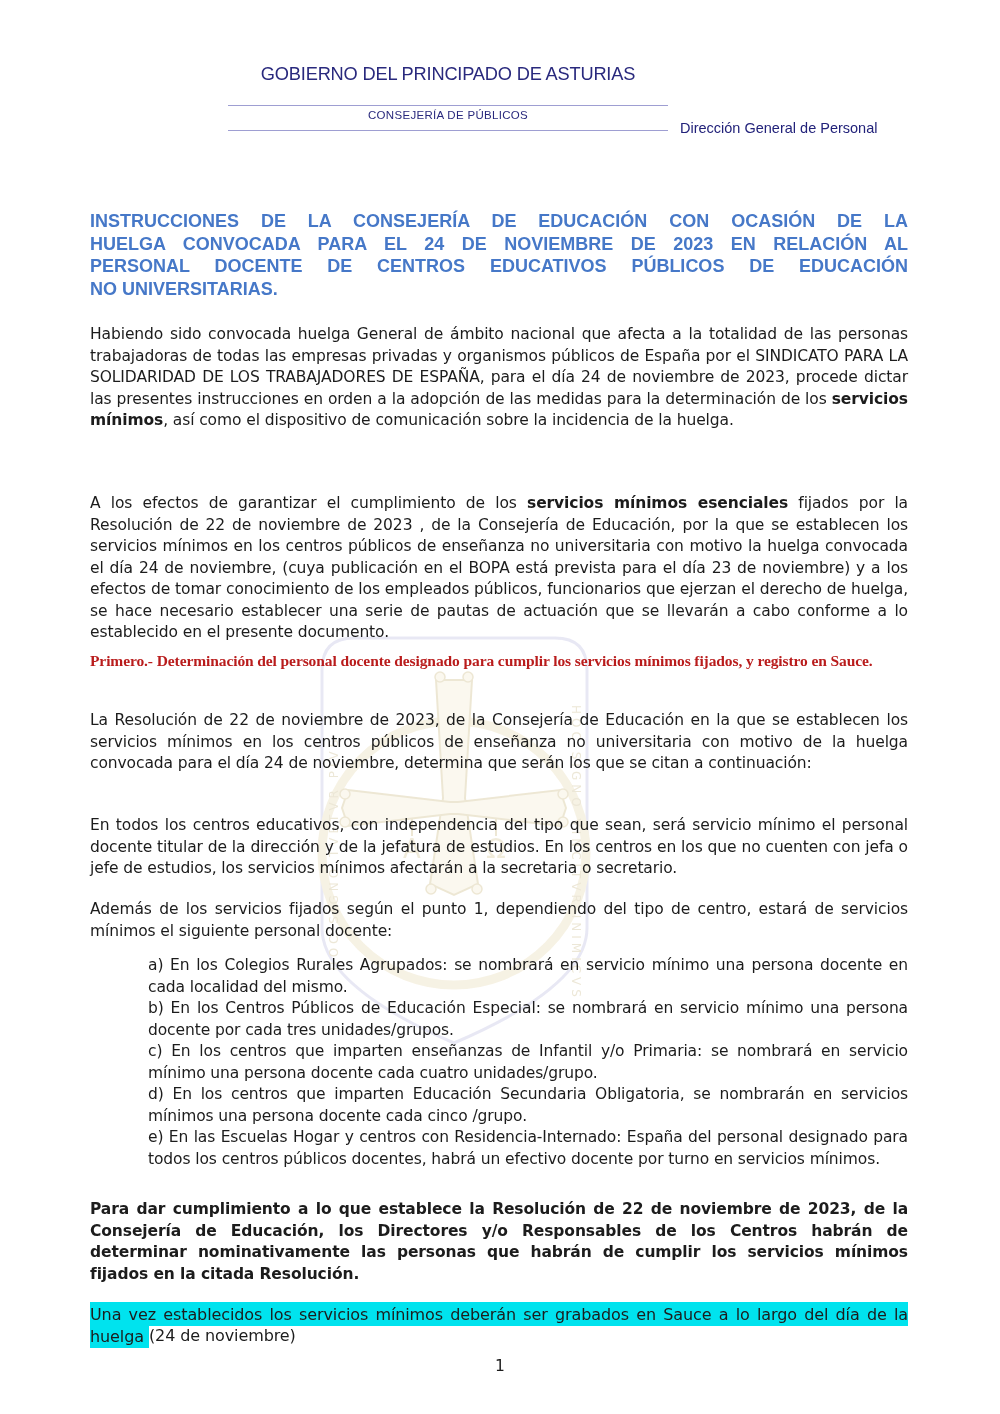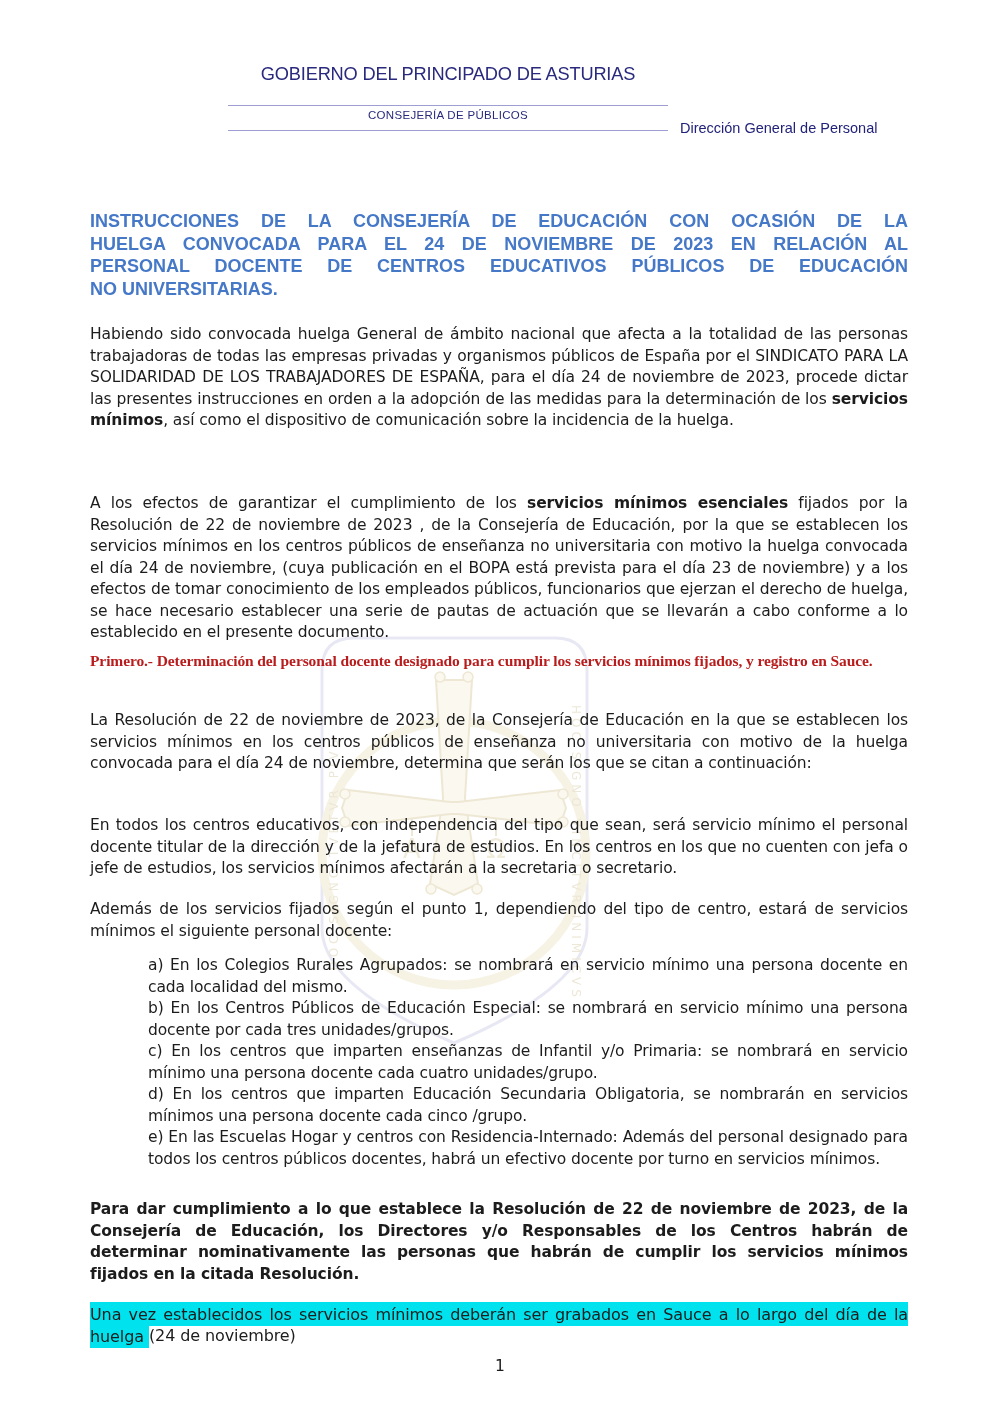--- a/index.html
+++ b/index.html
@@ -108,21 +108,21 @@
 
   <div class="blk p4">En todos los centros educativos, con independencia del tipo que sean, será servicio mínimo el personal docente titular de la dirección y de la jefatura de estudios. En los centros en los que no cuenten con jefa o jefe de estudios, los servicios mínimos afectarán a la secretaria o secretario.</div>
 
   <div class="blk p5">Además de los servicios fijados según el punto 1, dependiendo del tipo de centro, estará de servicios mínimos el siguiente personal docente:</div>
 
   <div class="blk list">
     <div class="item">a) En los Colegios Rurales Agrupados: se nombrará en servicio mínimo una persona docente en cada localidad del mismo.</div>
     <div class="item">b) En los Centros Públicos de Educación Especial: se nombrará en servicio mínimo una persona docente por cada tres unidades/grupos.</div>
     <div class="item">c) En los centros que imparten enseñanzas de Infantil y/o Primaria: se nombrará en servicio mínimo una persona docente cada cuatro unidades/grupo.</div>
     <div class="item">d) En los centros que imparten Educación Secundaria Obligatoria, se nombrarán en servicios mínimos una persona docente cada cinco /grupo.</div>
-    <div class="item">e) En las Escuelas Hogar y centros con Residencia-Internado: Además del personal designado para todos los centros públicos docentes, habrá un efectivo docente por turno en servicios mínimos.</div>
+    <div class="item">e) En las Escuelas Hogar y centros con Residencia-Internado: España del personal designado para todos los centros públicos docentes, habrá un efectivo docente por turno en servicios mínimos.</div>
   </div>
 
   <div class="blk p6">Para dar cumplimiento a lo que establece la Resolución de 22 de noviembre de 2023, de la Consejería de Educación, los Directores y/o Responsables de los Centros habrán de determinar nominativamente las personas que habrán de cumplir los servicios mínimos fijados en la citada Resolución.</div>
 
   <div class="blk hl-block"><span class="hl-mark">Una vez establecidos los servicios mínimos deberán ser grabados en Sauce a lo largo del día de la huelga </span><span>(24 de noviembre)</span></div>
 
   <div class="page-num">1</div>
 
 </div>
 

